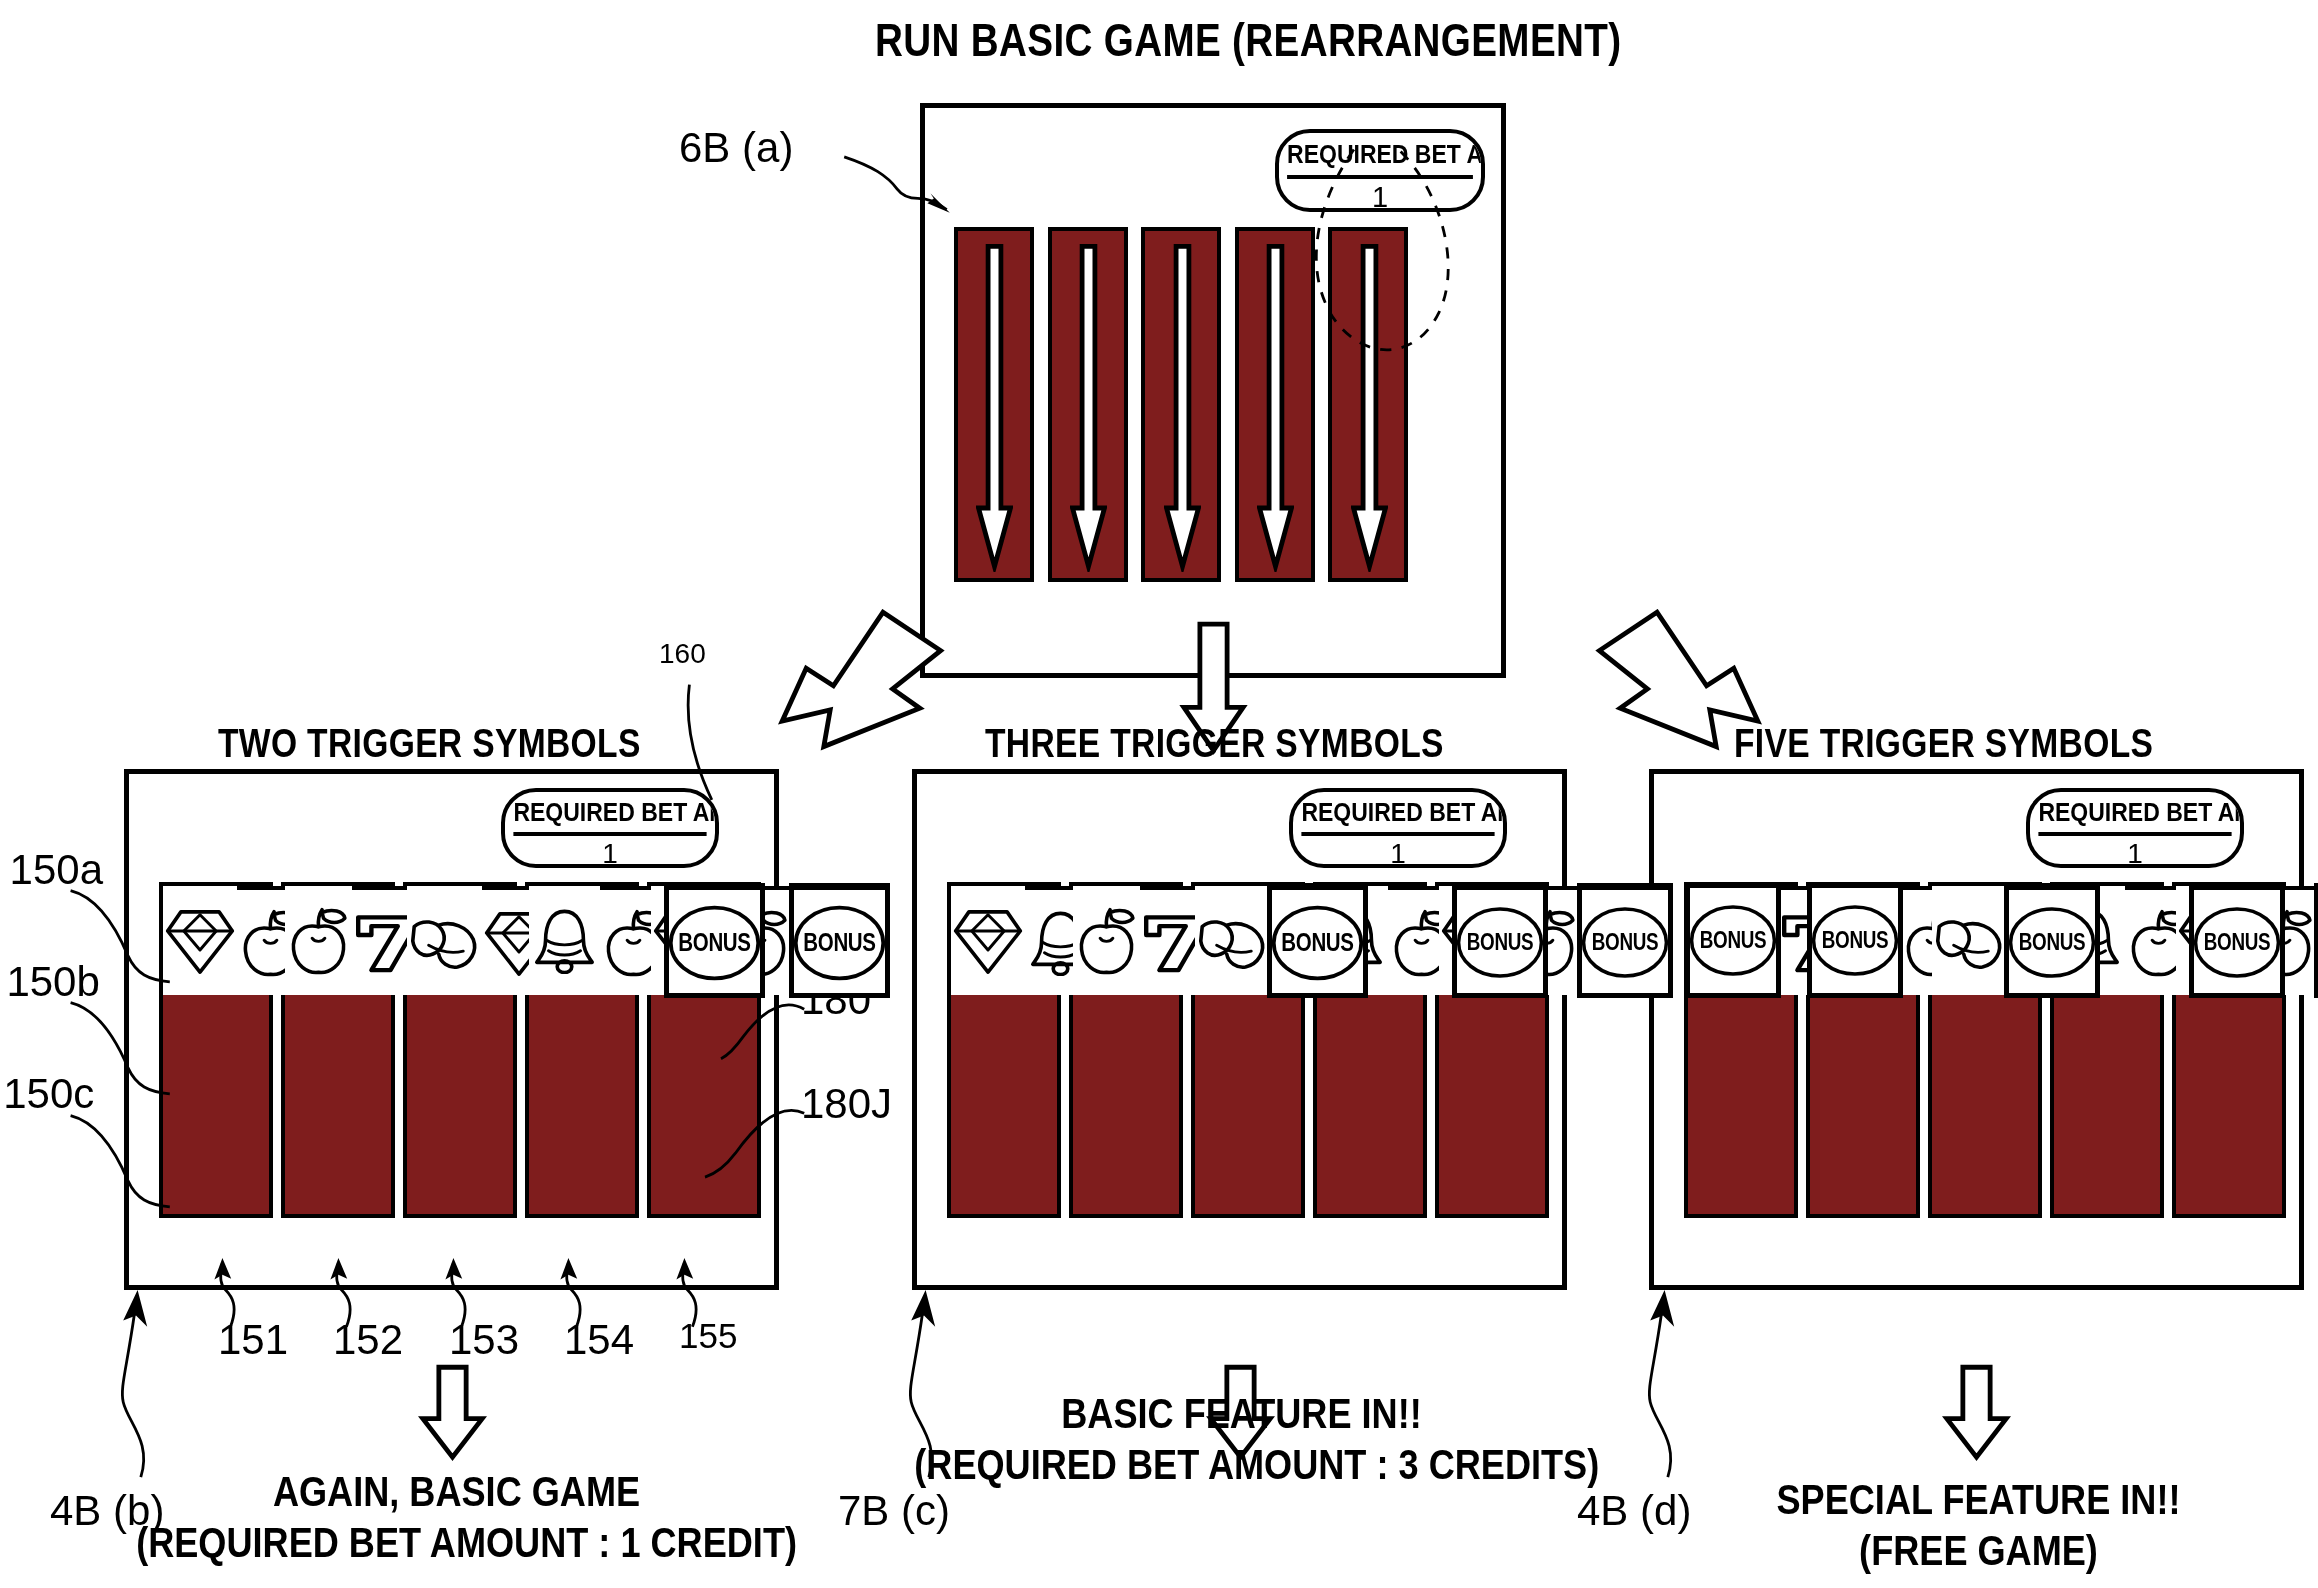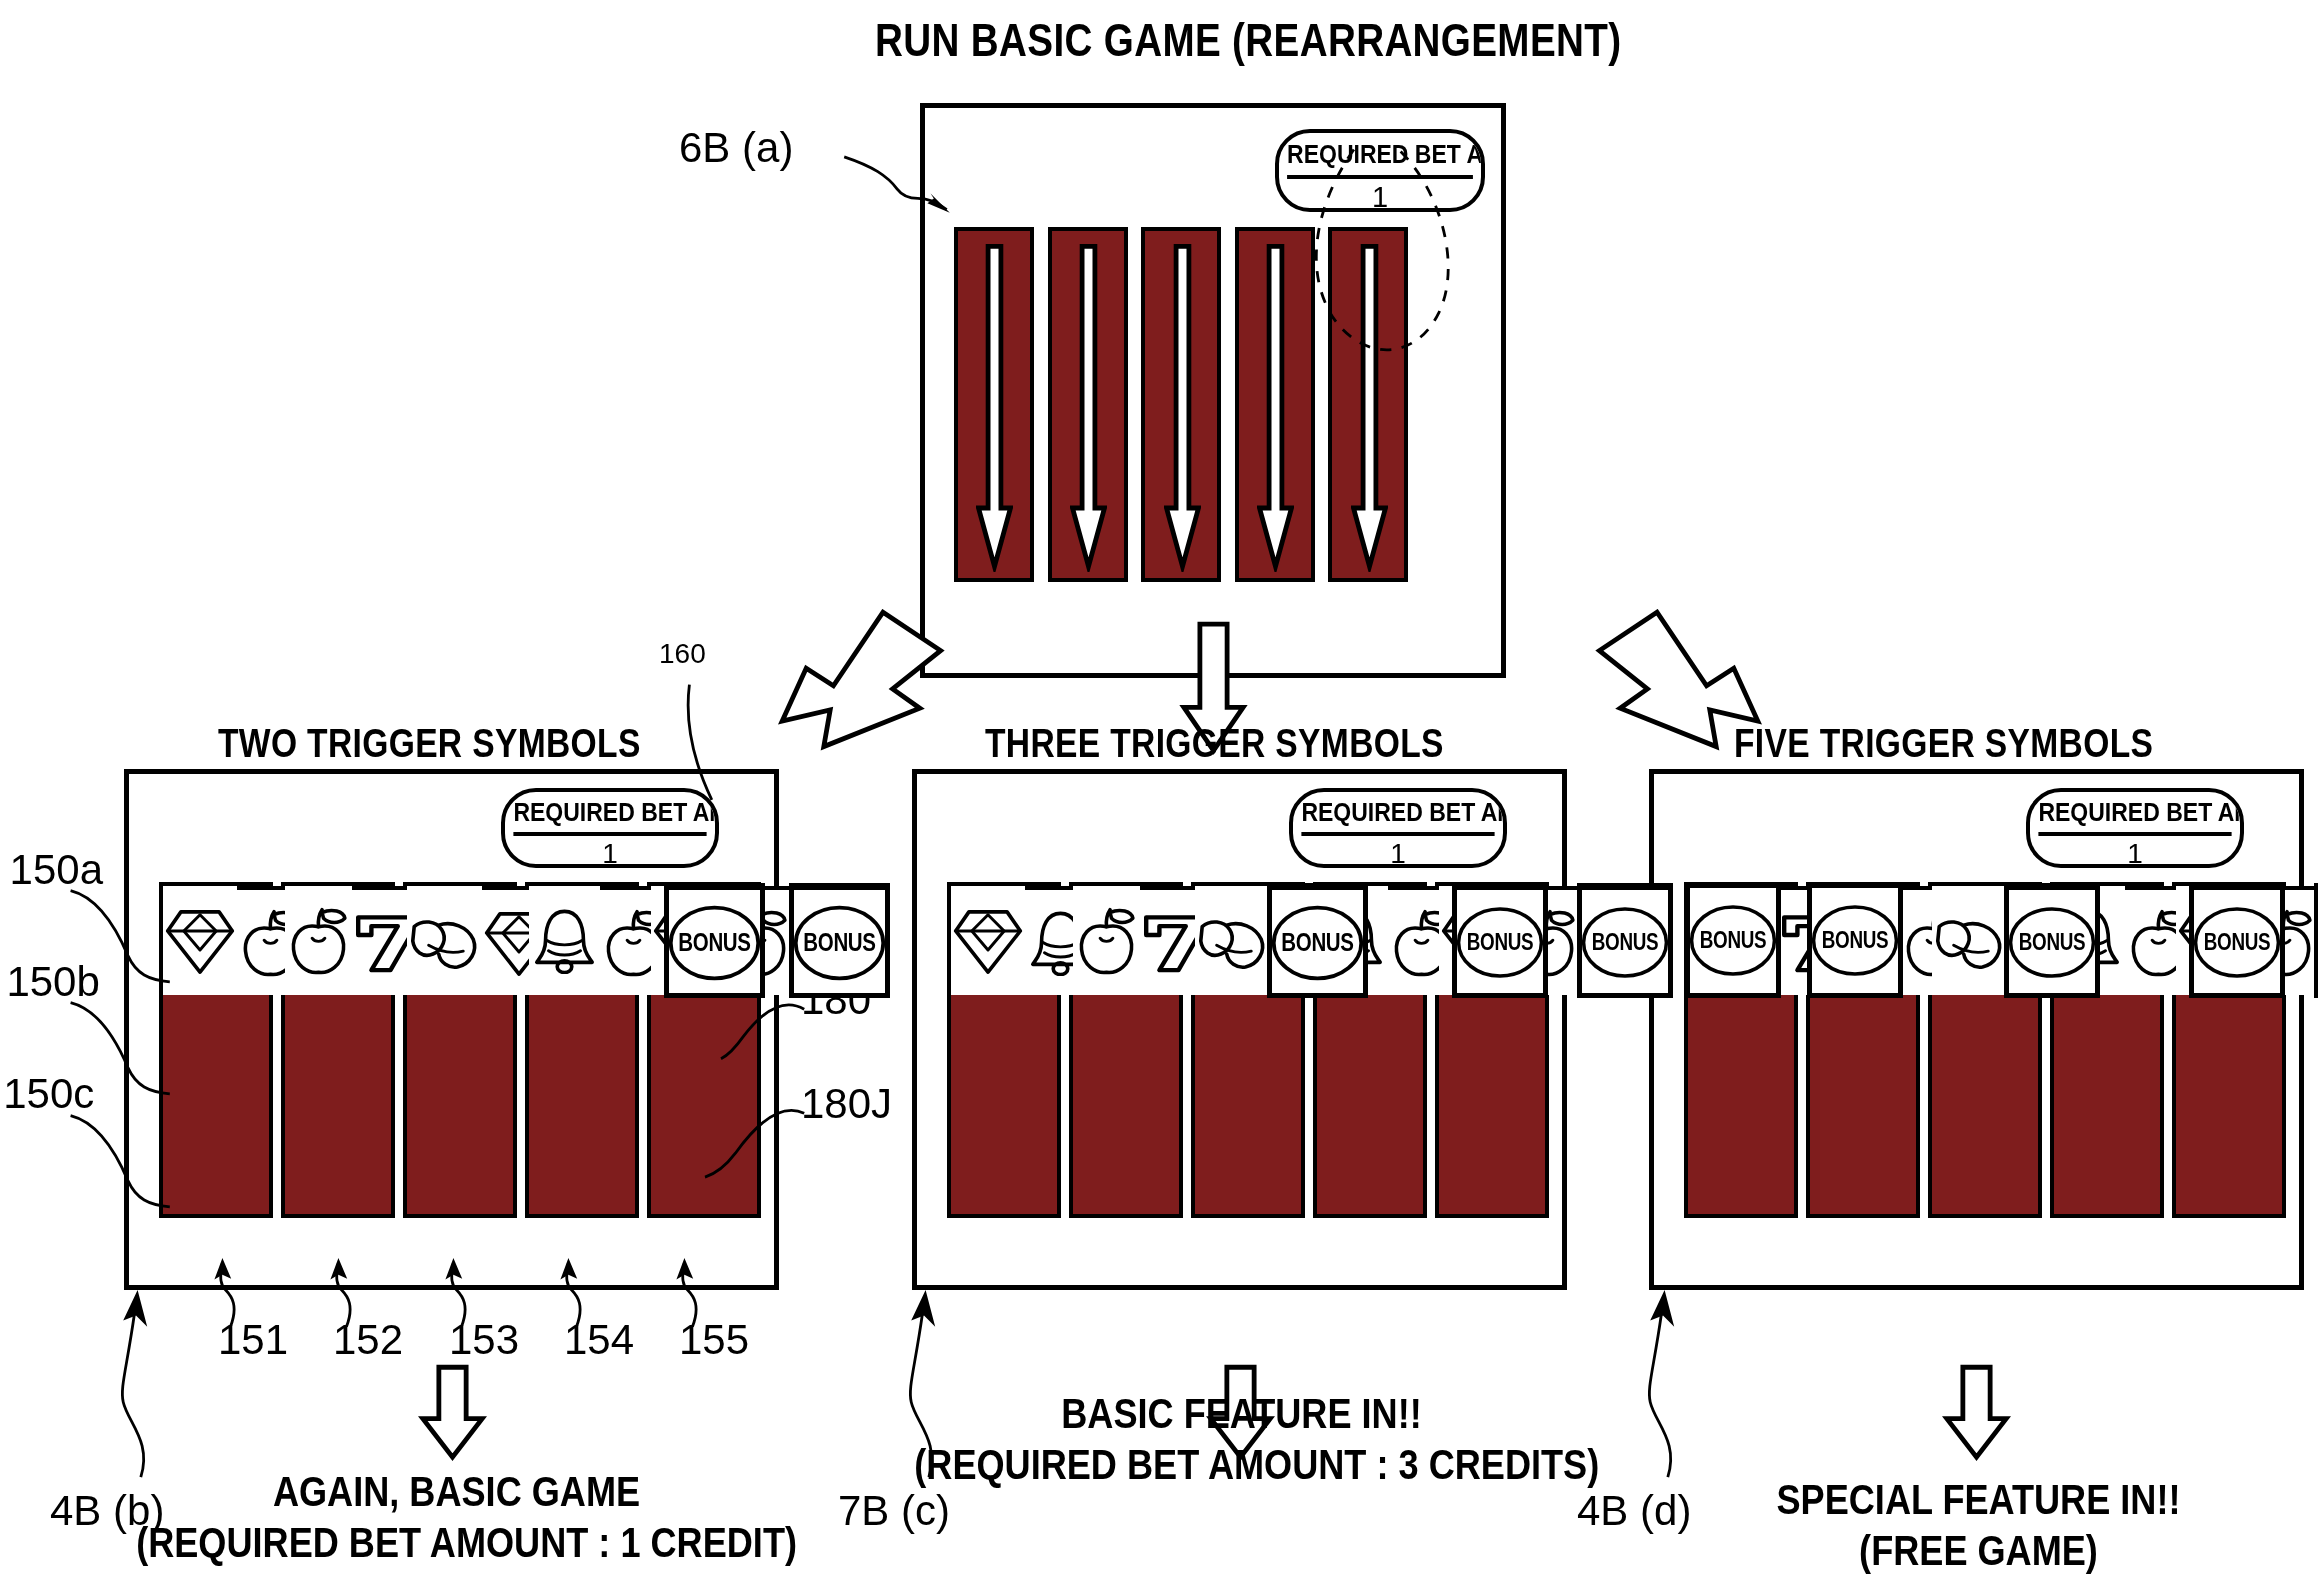--- a/index.html
+++ b/index.html
@@ -316,21 +316,21 @@
 
 <div class="abs reflbl" style="left:801px;top:1080px;font-size:42px;">180J</div>
 <svg class="lead" style="left:705px;top:1094px;width:104px;height:88px;" viewBox="0 0 130 110" width="104" height="88">
   <path d="M124,24 C98,12 68,32 38,74 C26,90 12,100 0,104"></path>
 </svg>
 
 <div class="abs reflbl" style="left:218px;top:1316px;font-size:42px;">151</div>
 <div class="abs reflbl" style="left:333px;top:1316px;font-size:42px;">152</div>
 <div class="abs reflbl" style="left:449px;top:1316px;font-size:42px;">153</div>
 <div class="abs reflbl" style="left:564px;top:1316px;font-size:42px;">154</div>
-<div class="abs reflbl" style="left:679px;top:1316px;font-size:42px;">155</div>
+<div class="abs reflbl" style="left:679px;top:1316px;font-size:35px;">155</div>
 
 <svg class="lead" style="left:208px;top:1258px;width:64px;height:72px;" viewBox="0 0 80 90" width="64" height="72">
   <path d="M28,86 C38,60 30,48 22,40 C16,34 14,26 18,6"></path>
   <polygon points="18,0 29,26 18,21 8,27"></polygon>
 </svg>
 <svg class="lead" style="left:324px;top:1258px;width:64px;height:72px;" viewBox="0 0 80 90" width="64" height="72">
   <path d="M28,86 C38,60 30,48 22,40 C16,34 14,26 18,6"></path>
   <polygon points="18,0 29,26 18,21 8,27"></polygon>
 </svg>
 <svg class="lead" style="left:439px;top:1258px;width:64px;height:72px;" viewBox="0 0 80 90" width="64" height="72">

